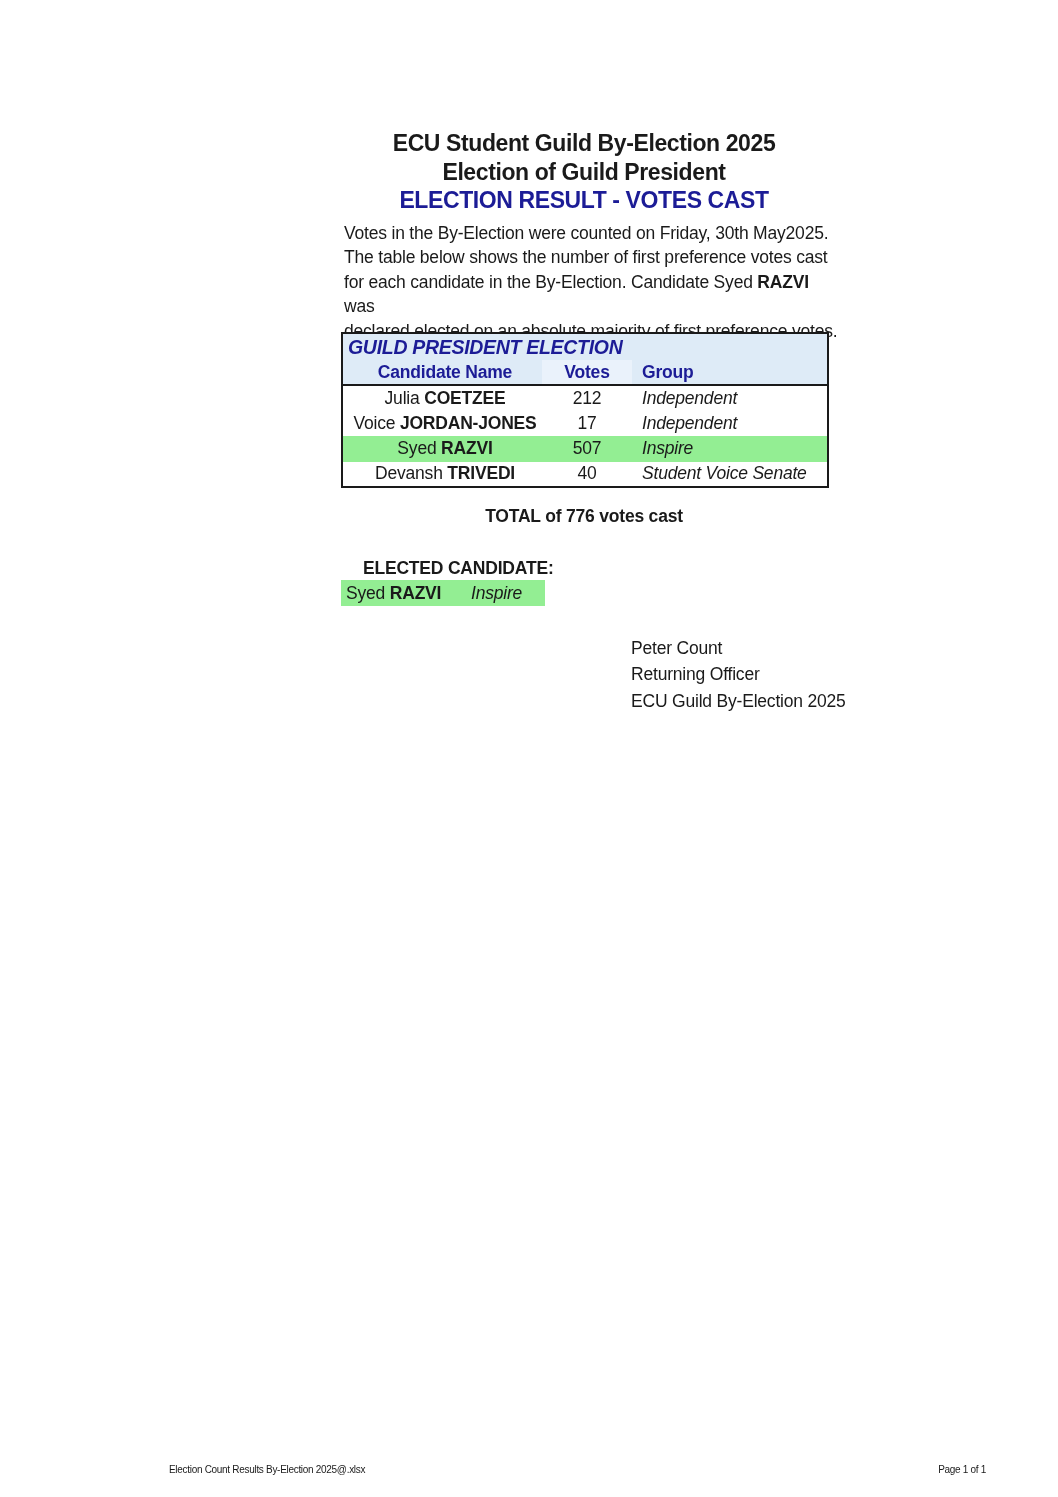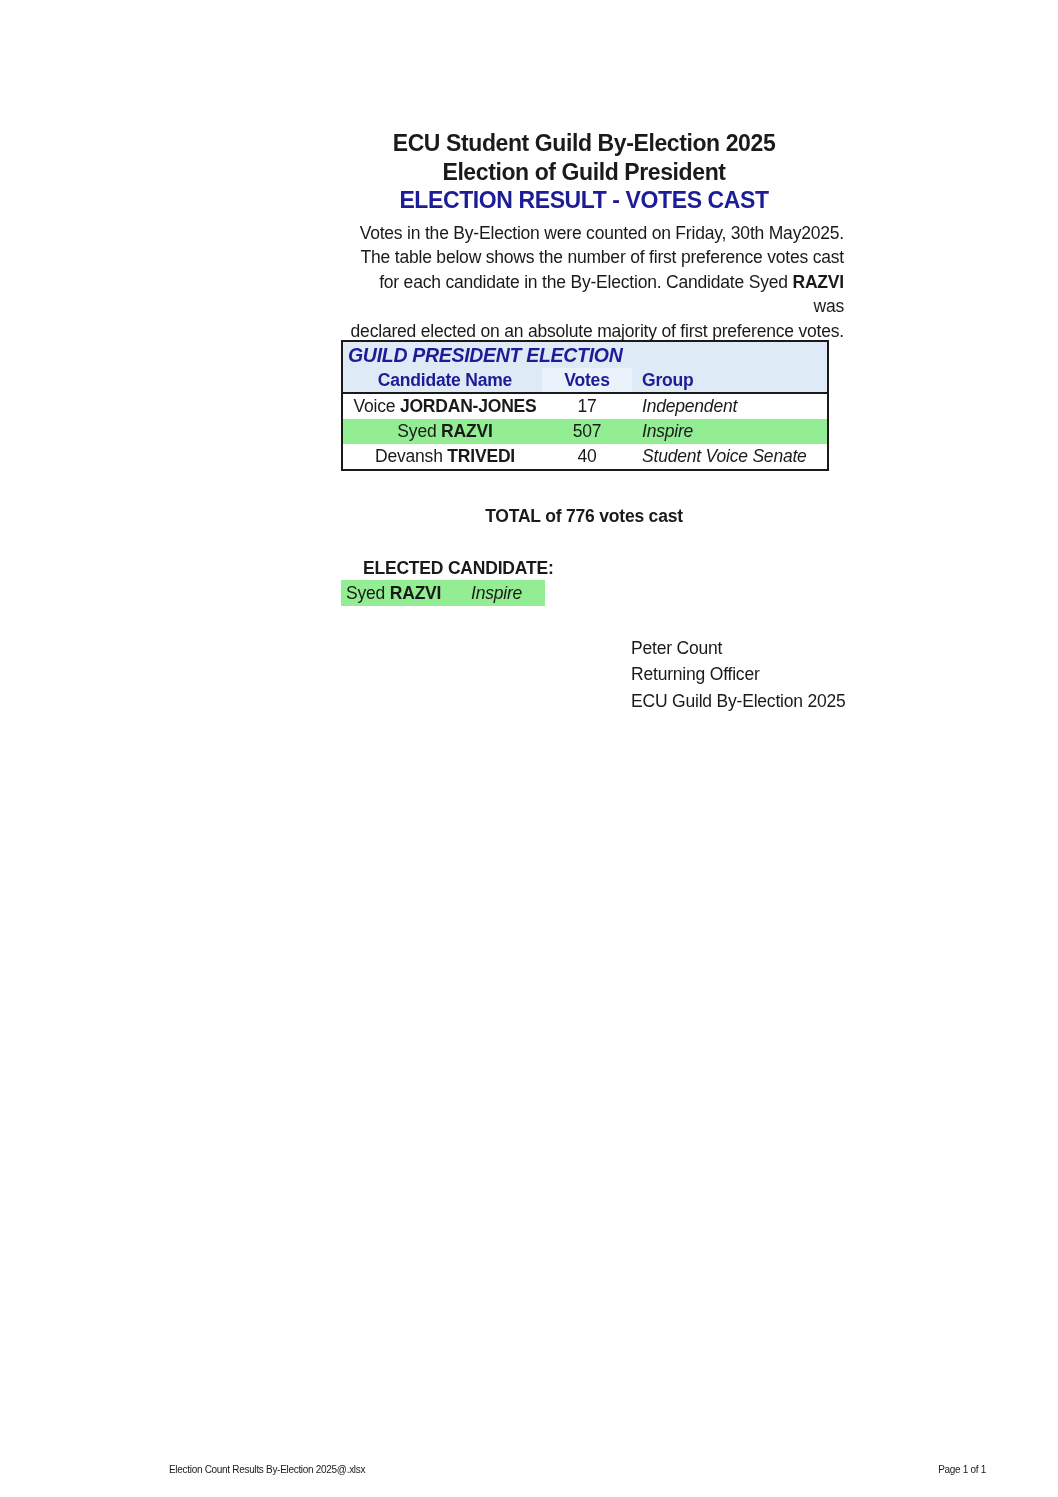--- a/index.html
+++ b/index.html
@@ -23,27 +23,26 @@
     font-size:23px; font-weight:bold; line-height:28.5px;
     letter-spacing:-0.4px; color:#1a1a1a;
   }
   .title-line.blue { color:#1c1c96; }
 
   
   .intro {
     position:absolute; left:308px; top:221px; width:500px;
     font-size:17.5px; line-height:24.4px; letter-spacing:-0.2px;
     color:#1a1a1a;
-    text-align:right;
   }
   .intro .b { font-weight:bold; }
 
   
   .election-table {
-    position:absolute; left:305px; top:340px; width:486px;
+    position:absolute; left:305px; top:332px; width:486px;
     border-collapse:collapse; table-layout:fixed;
     border:2.5px solid #1a1a1a;
     font-size:17.5px; letter-spacing:-0.2px;
   }
   .election-table col.c-name  { width:200px; }
   .election-table col.c-votes { width:90px; }
   .election-table col.c-group { width:196px; }
   .election-table td {
     height:25.5px; vertical-align:middle;
     padding:0;
@@ -130,20 +129,25 @@
     <tbody>
         <tr class="row-title">
       <td colspan="3">GUILD PRESIDENT ELECTION</td>
     </tr>
     <tr class="row-cols">
       <td class="cell-name">Candidate Name</td>
       <td class="cell-votes">Votes</td>
       <td class="cell-group">Group</td>
     </tr>
     <tr class="t-row">
+      <td class="cell-name"><span>Julia </span><span class="last">COETZEE</span></td>
+      <td class="cell-votes">212</td>
+      <td class="cell-group">Independent</td>
+    </tr>
+    <tr class="t-row">
       <td class="cell-name"><span>Voice </span><span class="last">JORDAN-JONES</span></td>
       <td class="cell-votes">17</td>
       <td class="cell-group">Independent</td>
     </tr>
     <tr class="t-row highlight">
       <td class="cell-name"><span>Syed </span><span class="last">RAZVI</span></td>
       <td class="cell-votes">507</td>
       <td class="cell-group">Inspire</td>
     </tr>
     <tr class="t-row">

